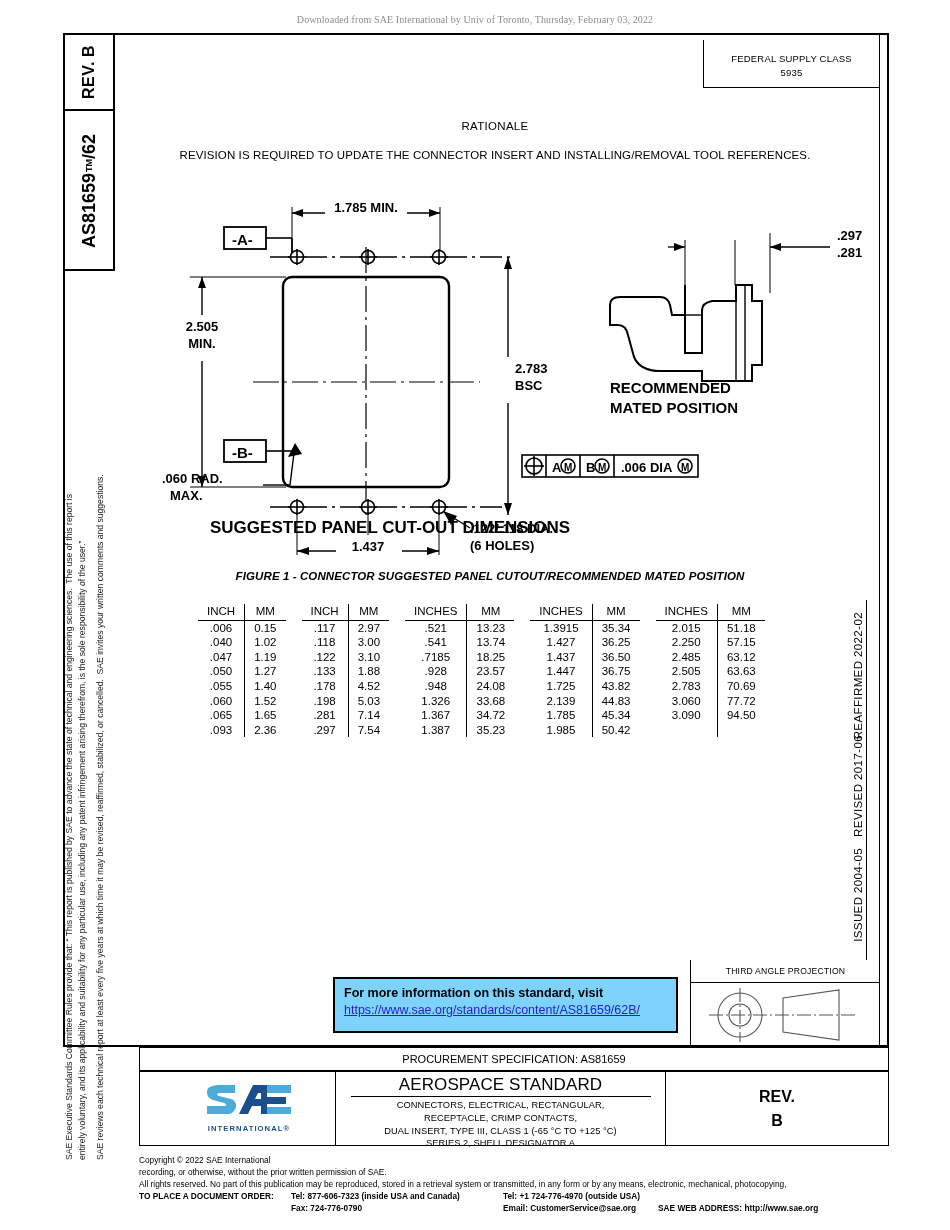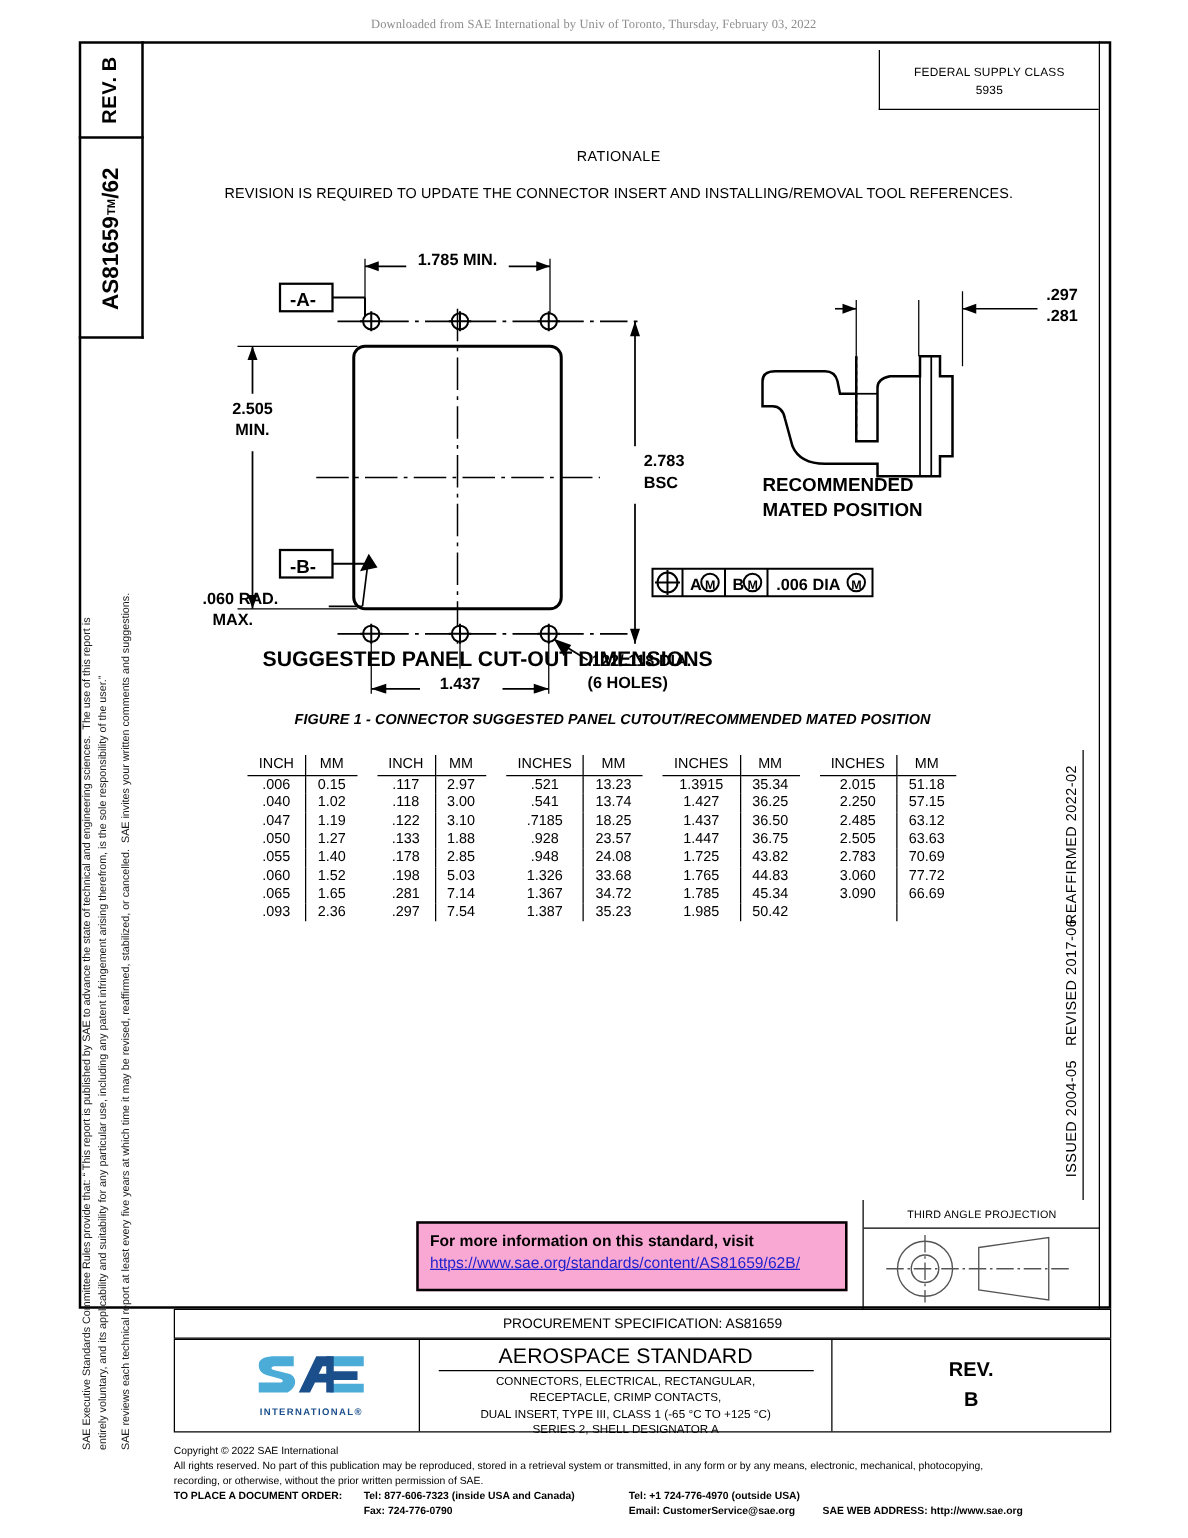--- a/index.html
+++ b/index.html
@@ -92,21 +92,21 @@
     font-size:11.5px;padding:0 9px;text-align:center;height:14.6px;line-height:14.6px;
     font-weight:normal;white-space:nowrap;
   }
   table.conv th{border-bottom:1.3px solid #000;padding-bottom:1px;}
   table.conv th.c1,table.conv td.c1{border-right:1px solid #000;}
   table.conv td.blank{height:14.6px;}
 
   
   #info-box{
     left:333px;top:977px;width:345px;height:56px;
-    border:2.5px solid #000;box-sizing:border-box;background:#f9a8d4;
+    border:2.5px solid #000;box-sizing:border-box;background:#7dd3fc;
     padding:7px 0 0 9px;
   }
   #info-line1{font-size:12.5px;font-weight:bold;}
   #info-url{font-size:12.5px;color:#2222cc;text-decoration:underline;display:block;margin-top:3px;}
 
   
   #tap-box{left:690px;top:960px;width:189px;height:87px;border-left:1px solid #000;box-sizing:border-box;}
   #tap-label{position:absolute;left:0;top:6px;width:189px;text-align:center;font-size:8.6px;letter-spacing:.2px;}
   #tap-rule{position:absolute;left:0;top:22px;width:189px;border-top:1px solid #000;}
   #tap-svg{position:absolute;left:14px;top:26px;}
@@ -392,21 +392,21 @@
         <tr>
           <td class="c1">.122</td>
           <td class="">3.10</td>
         </tr>
         <tr>
           <td class="c1">.133</td>
           <td class="">1.88</td>
         </tr>
         <tr>
           <td class="c1">.178</td>
-          <td class="">2.85</td>
+          <td class="">4.52</td>
         </tr>
         <tr>
           <td class="c1">.198</td>
           <td class="">5.03</td>
         </tr>
         <tr>
           <td class="c1">.281</td>
           <td class="">7.14</td>
         </tr>
         <tr>
@@ -479,21 +479,21 @@
         </tr>
         <tr>
           <td class="c1">1.447</td>
           <td class="">36.75</td>
         </tr>
         <tr>
           <td class="c1">1.725</td>
           <td class="">43.82</td>
         </tr>
         <tr>
-          <td class="c1">1.765</td>
+          <td class="c1">2.139</td>
           <td class="">44.83</td>
         </tr>
         <tr>
           <td class="c1">1.785</td>
           <td class="">45.34</td>
         </tr>
         <tr>
           <td class="c1">1.985</td>
           <td class="">50.42</td>
         </tr>
@@ -526,21 +526,21 @@
         <tr>
           <td class="c1">2.783</td>
           <td class="">70.69</td>
         </tr>
         <tr>
           <td class="c1">3.060</td>
           <td class="">77.72</td>
         </tr>
         <tr>
           <td class="c1">3.090</td>
-          <td class="">66.69</td>
+          <td class="">94.50</td>
         </tr>
         <tr>
           <td class="c1 blank">&nbsp;</td>
           <td class=" blank">&nbsp;</td>
         </tr>
       </tbody>
     </table>
   </div>
 
 <div class="abs" id="info-box">
@@ -591,22 +591,22 @@
     <div class="tb-sub">SERIES 2, SHELL DESIGNATOR A</div>
   </div>
   <div id="tb-rev">
     <div id="tb-rev-lab">REV.</div>
     <div id="tb-rev-val">B</div>
   </div>
 </div>
 
 <div class="abs" id="footer">
   <div>Copyright © 2022 SAE International</div>
+  <div>recording, or otherwise, without the prior written permission of SAE.</div>
   <div>All rights reserved. No part of this publication may be reproduced, stored in a retrieval system or transmitted, in any form or by any means, electronic, mechanical, photocopying,</div>
-  <div>recording, or otherwise, without the prior written permission of SAE.</div>
   <div id="foot-order">
     <div class="lbl">TO PLACE A DOCUMENT ORDER:</div>
     <div class="col2">Tel: 877-606-7323 (inside USA and Canada)</div>
     <div class="col3">Tel: +1 724-776-4970 (outside USA)</div>
   </div>
   <div id="foot-order2">
     <div class="sp"></div>
     <div class="col2">Fax: 724-776-0790</div>
     <div class="col3">Email: CustomerService@sae.org</div>
     <div class="col3" style="margin-left:22px">SAE WEB ADDRESS: http://www.sae.org</div>

